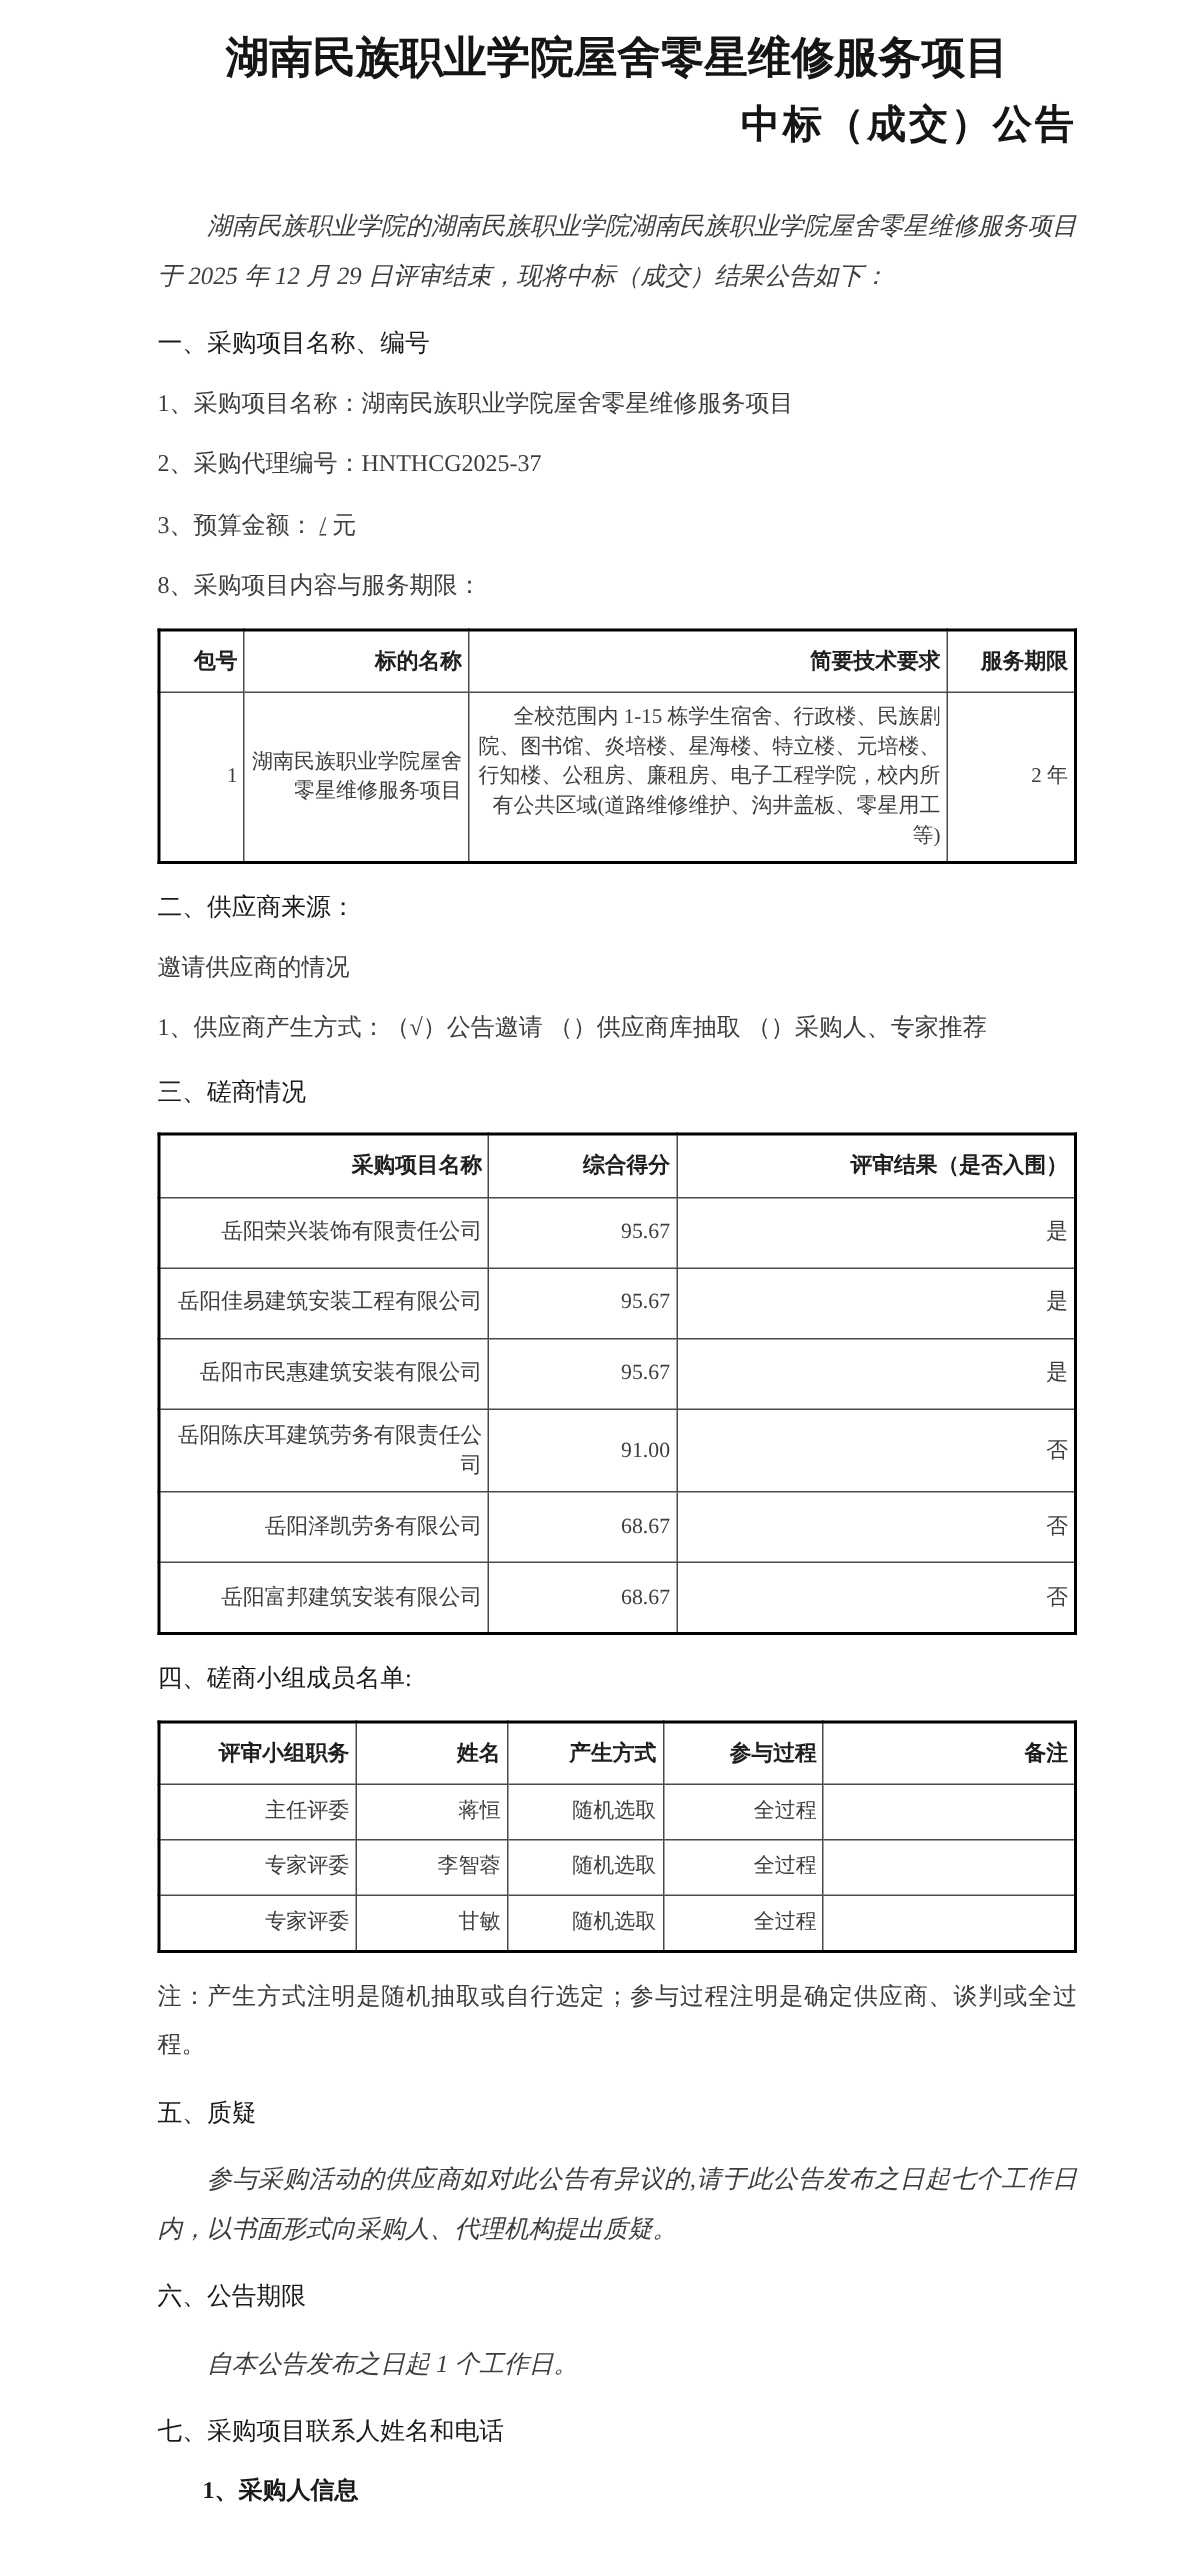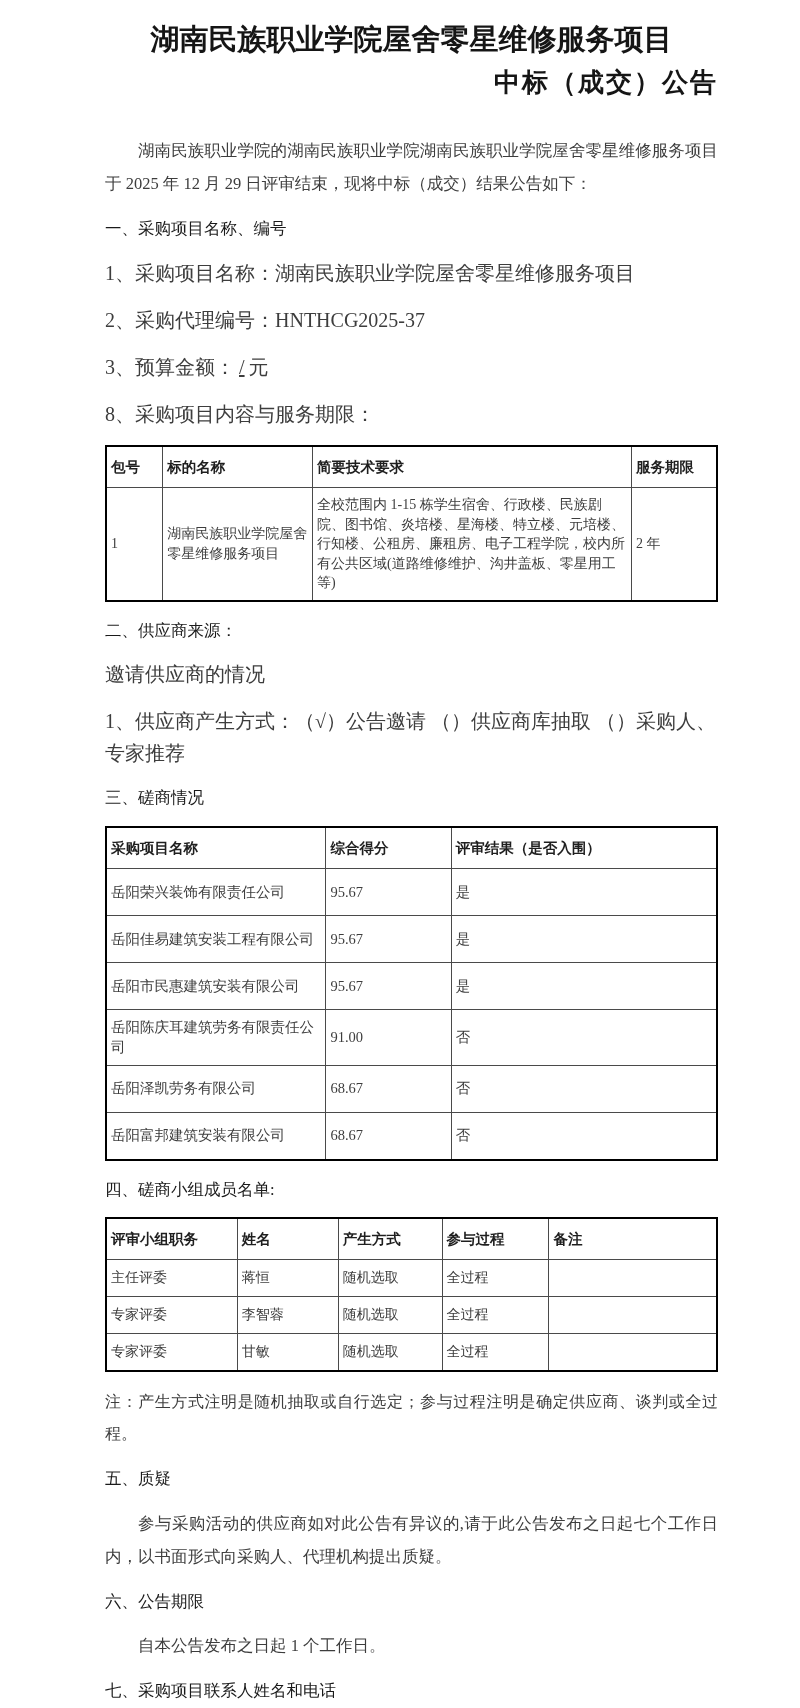--- a/index.html
+++ b/index.html
@@ -13,33 +13,33 @@
     font-size:29px; font-weight:bold; color:#151515; text-align:center;
     line-height:1.35; margin:6px 0 6px;
   }
   .doc-title-2 {
     font-size:26px; font-weight:bold; color:#151515; text-align:right;
     line-height:1.35; margin:0 0 34px; letter-spacing:2px;
   }
   .para {
     font-size:16.5px; line-height:2.0; text-align:justify; margin:0 0 14px;
   }
-  .indent2 { text-indent:2em; }
+  .indent2 { text-indent:2em;font-style:italic; }
   .sec-heading {
     font-size:16.5px; font-weight:normal; color:#1a1a1a; margin:16px 0 14px;
     line-height:1.6;
   }
-  .item { font-size:20px; line-height:1.6; margin:0 0 15px; }
+  .item { font-size:16px; line-height:1.6; margin:0 0 15px; }
   .uline { text-decoration:underline; padding:0 4px; }
   table.tbl {
     width:100%; border-collapse:collapse; table-layout:fixed;
     border:2.5px solid #000; margin:4px 0 14px;
   }
   table.tbl th, table.tbl td {
-    border:1px solid #4a4a4a; text-align:left; vertical-align:middle;
+    border:1px solid #4a4a4a; text-align:right; vertical-align:middle;
     font-size:14px; line-height:1.4; padding:7px 4px; word-break:break-all;
     color:#3d3d3d;
   }
   table.tbl th { font-weight:bold; color:#1f1f1f; font-size:14.5px; padding:10px 4px; }
   table.tbl2 td { height:32px; font-size:14.5px; }
   table.tbl3 th { padding:10px 4px; }
   table.tbl3 td { height:22px; }
   .note { font-size:16px; line-height:2.0; text-align:justify; margin:2px 0 10px; }
   .contact-sub { font-size:16px; font-weight:bold; color:#1a1a1a; margin:16px 0 14px 30px; }
 </style>

